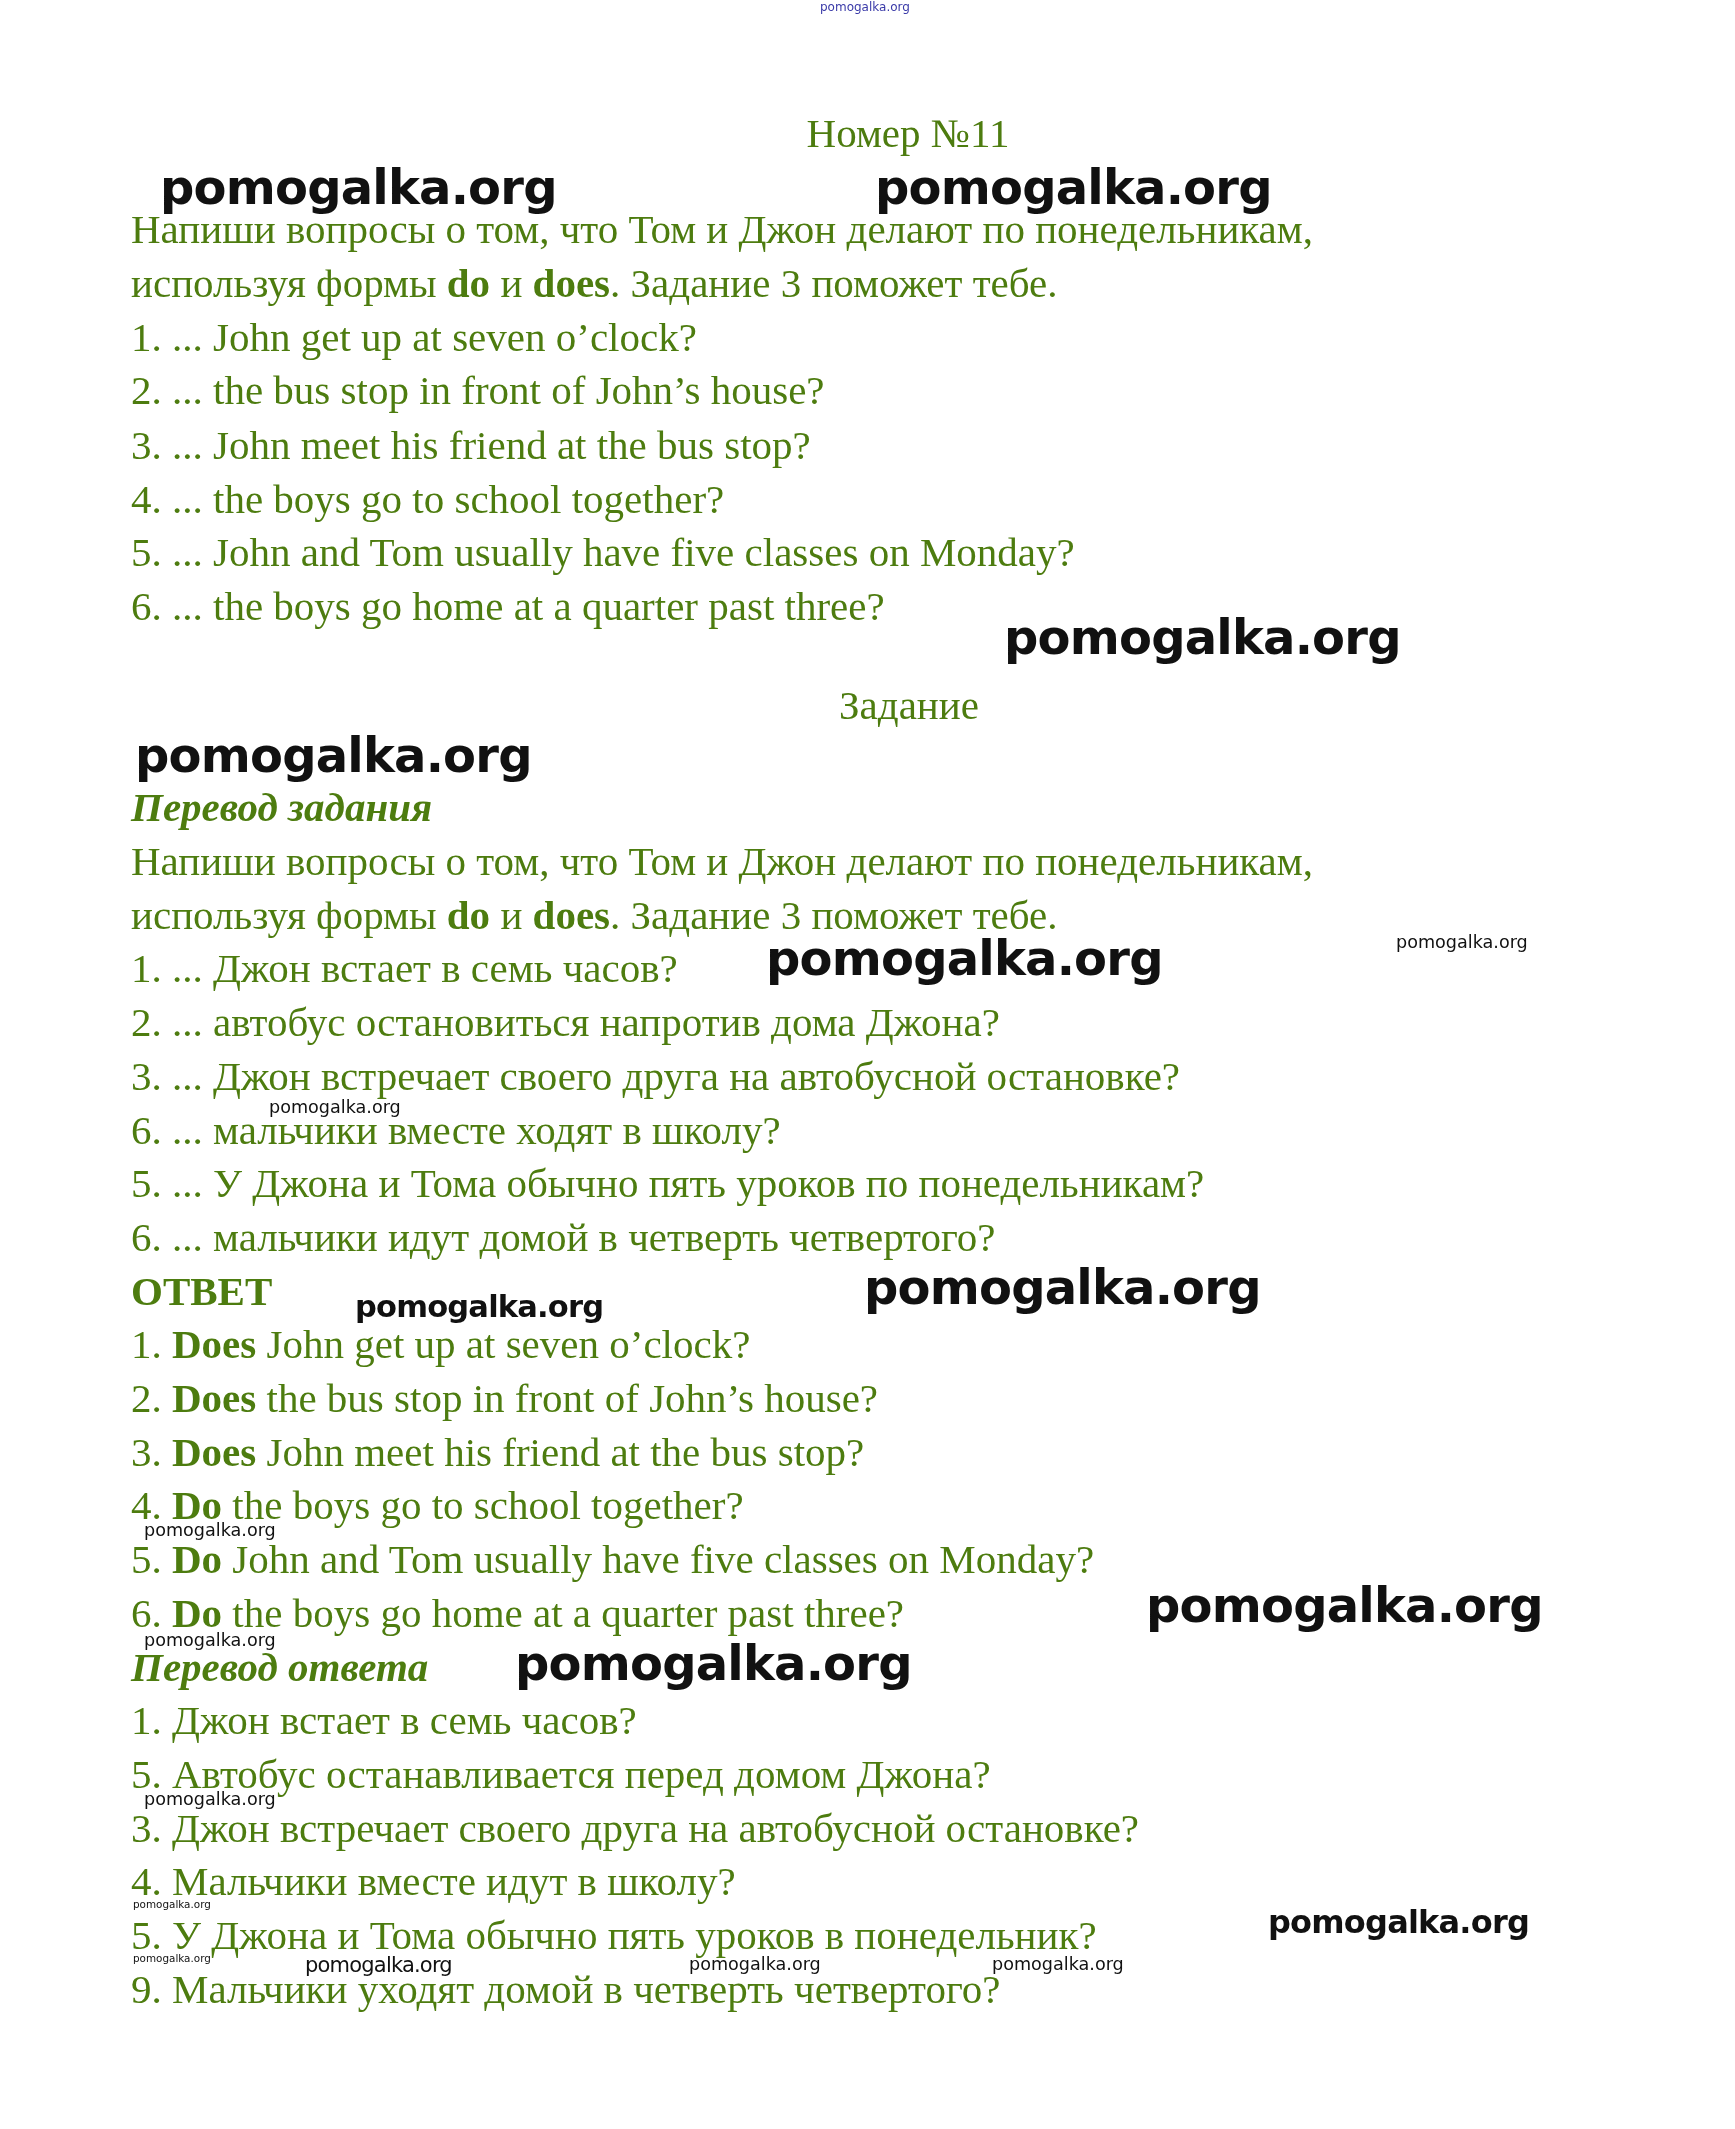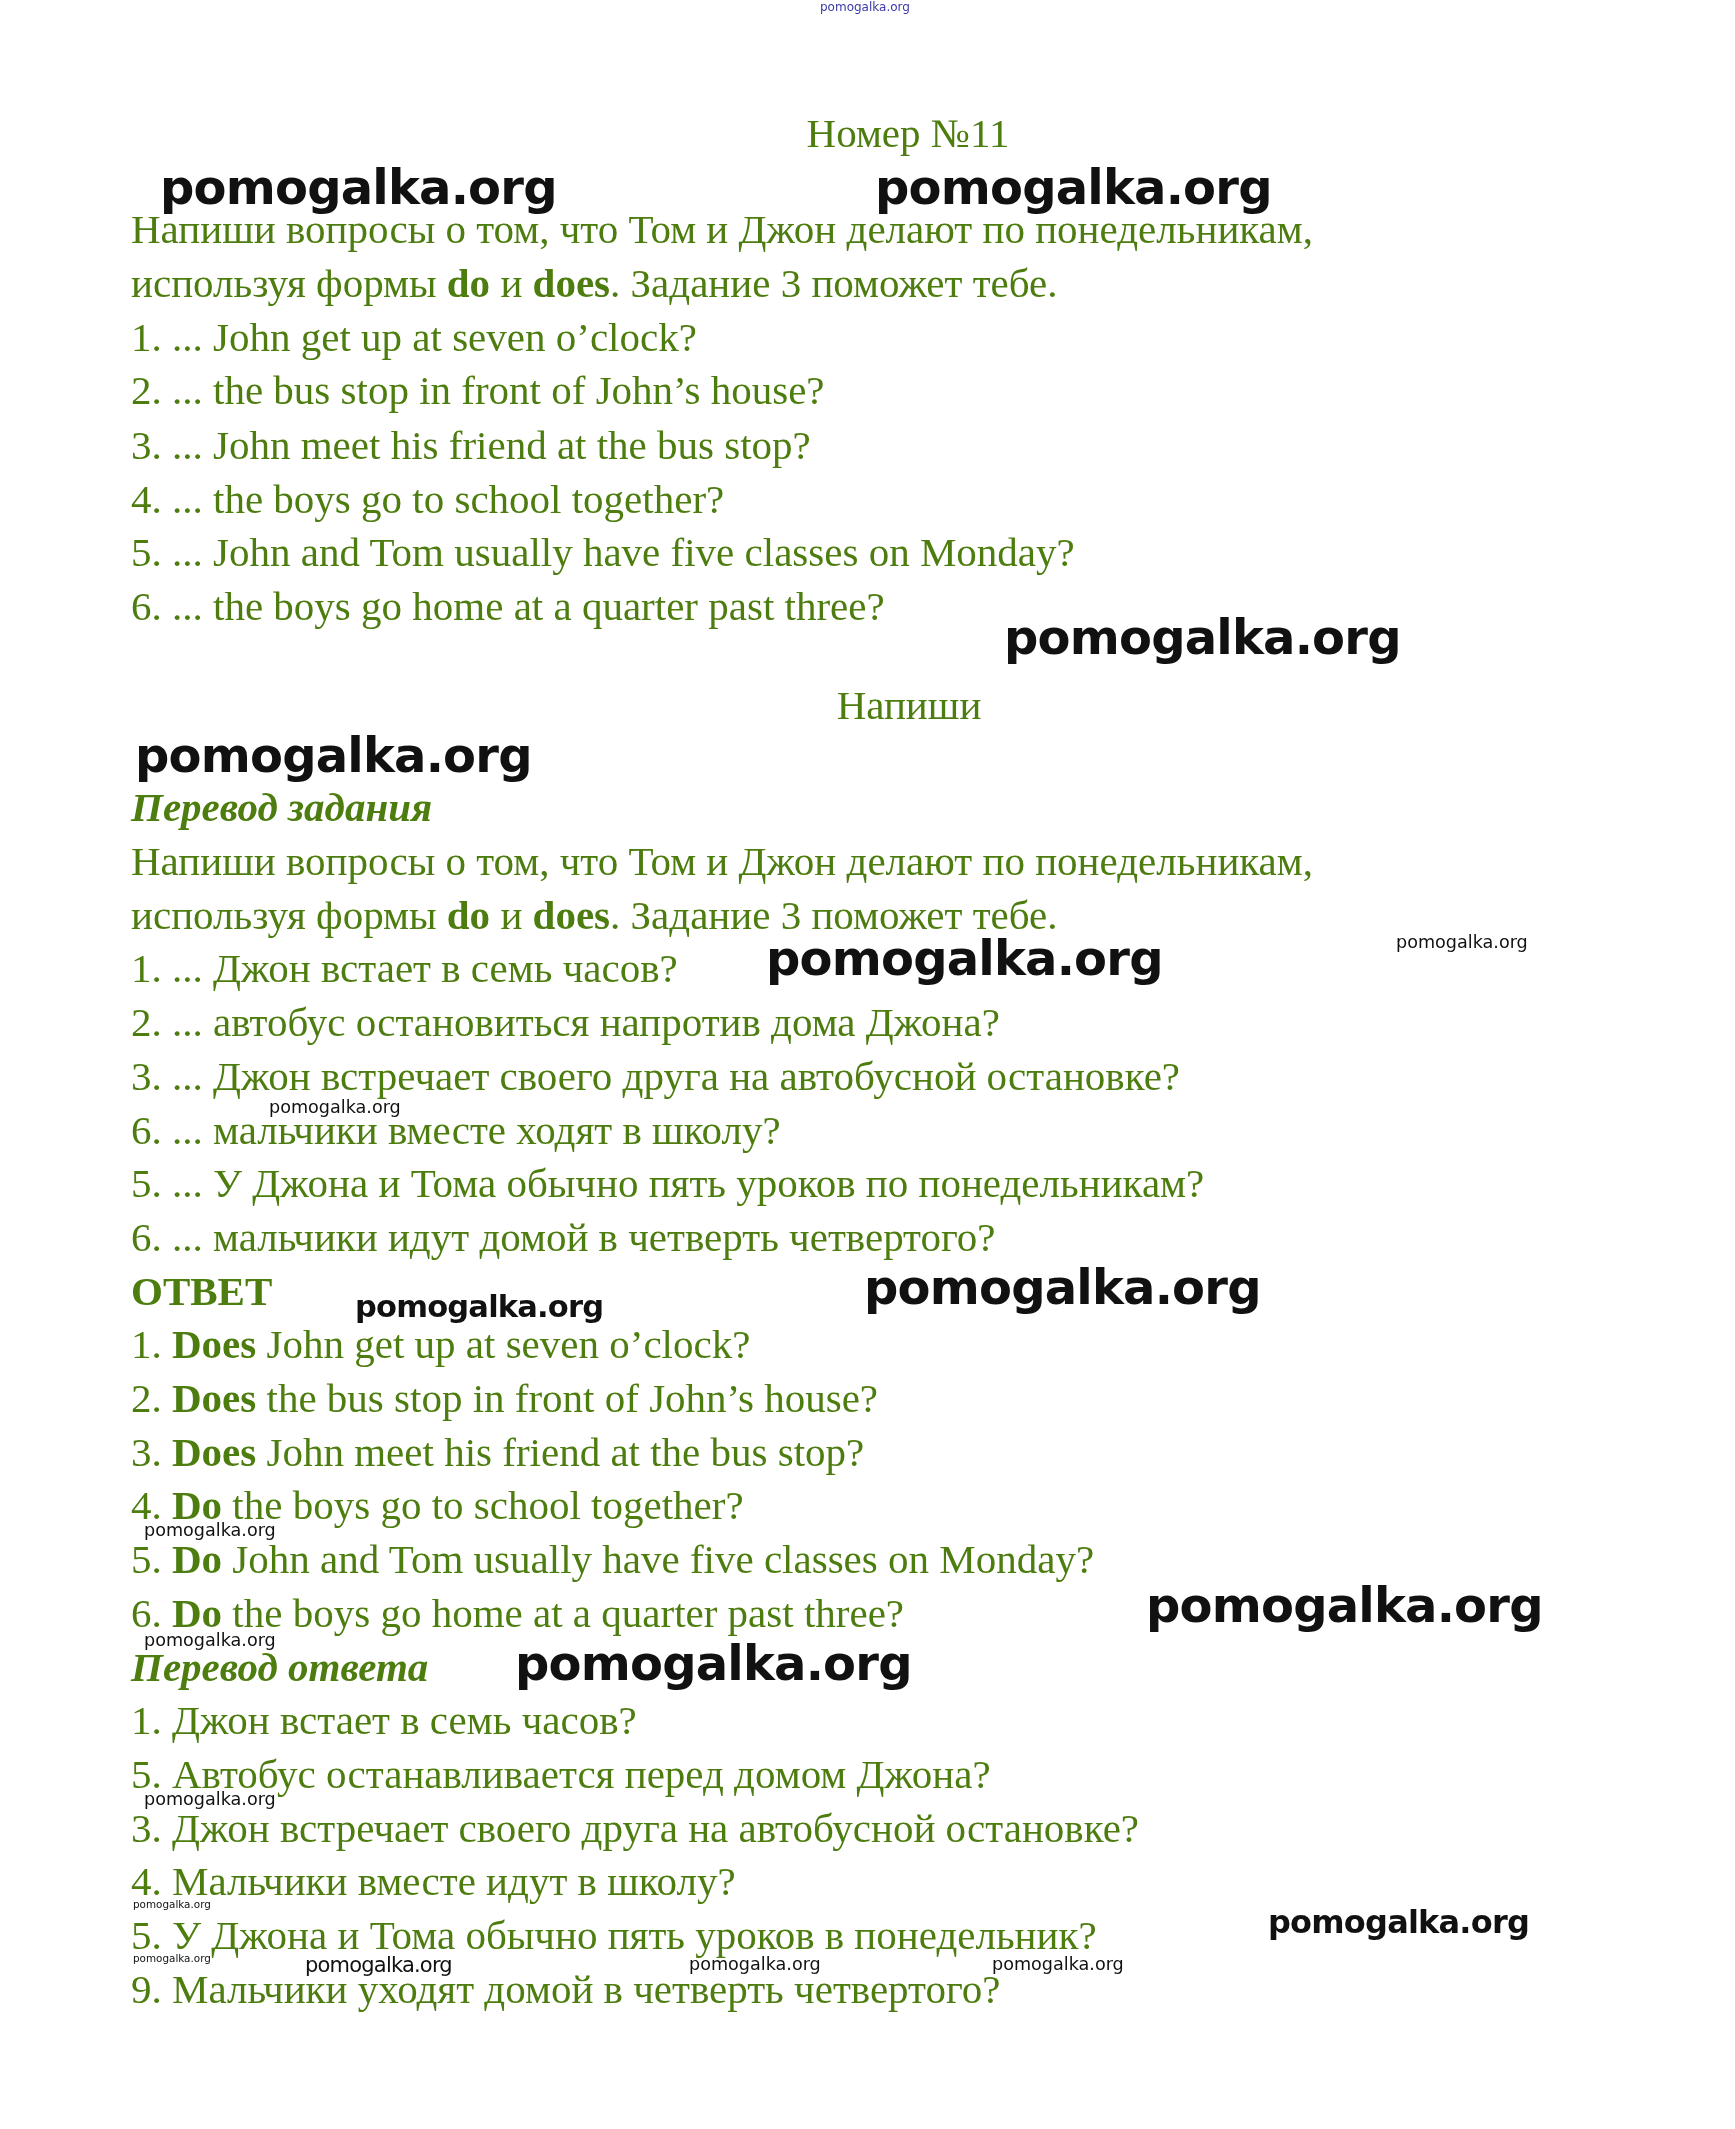--- a/index.html
+++ b/index.html
@@ -27,21 +27,21 @@
   <span>используя формы </span><b>do</b><span> и </span><b>does</b><span>. Задание 3 поможет тебе.</span>
 </div>
 
 <div class="line serif" style="top:313px;">1. ... John get up at seven o’clock?</div>
 <div class="line serif" style="top:366px;">2. ... the bus stop in front of John’s house?</div>
 <div class="line serif" style="top:421px;">3. ... John meet his friend at the bus stop?</div>
 <div class="line serif" style="top:475px;">4. ... the boys go to school together?</div>
 <div class="line serif" style="top:528px;">5. ... John and Tom usually have five classes on Monday?</div>
 <div class="line serif" style="top:582px;">6. ... the boys go home at a quarter past three?</div>
 
-<div class="title serif" style="left:909px; top:681px;">Напиши</div>
+<div class="title serif" style="left:909px; top:681px;">Задание</div>
 
 <div class="line serif h-italic" style="top:783px;">Перевод задания</div>
 <div class="line serif" style="top:837px;">Напиши вопросы о том, что Том и Джон делают по понедельникам,</div>
 <div class="line serif" style="top:891px;">
   <span>используя формы </span><b>do</b><span> и </span><b>does</b><span>. Задание 3 поможет тебе.</span>
 </div>
 
 <div class="line serif" style="top:944px;">1. ... Джон встает в семь часов?</div>
 <div class="line serif" style="top:998px;">2. ... автобус остановиться напротив дома Джона?</div>
 <div class="line serif" style="top:1052px;">3. ... Джон встречает своего друга на автобусной остановке?</div>

